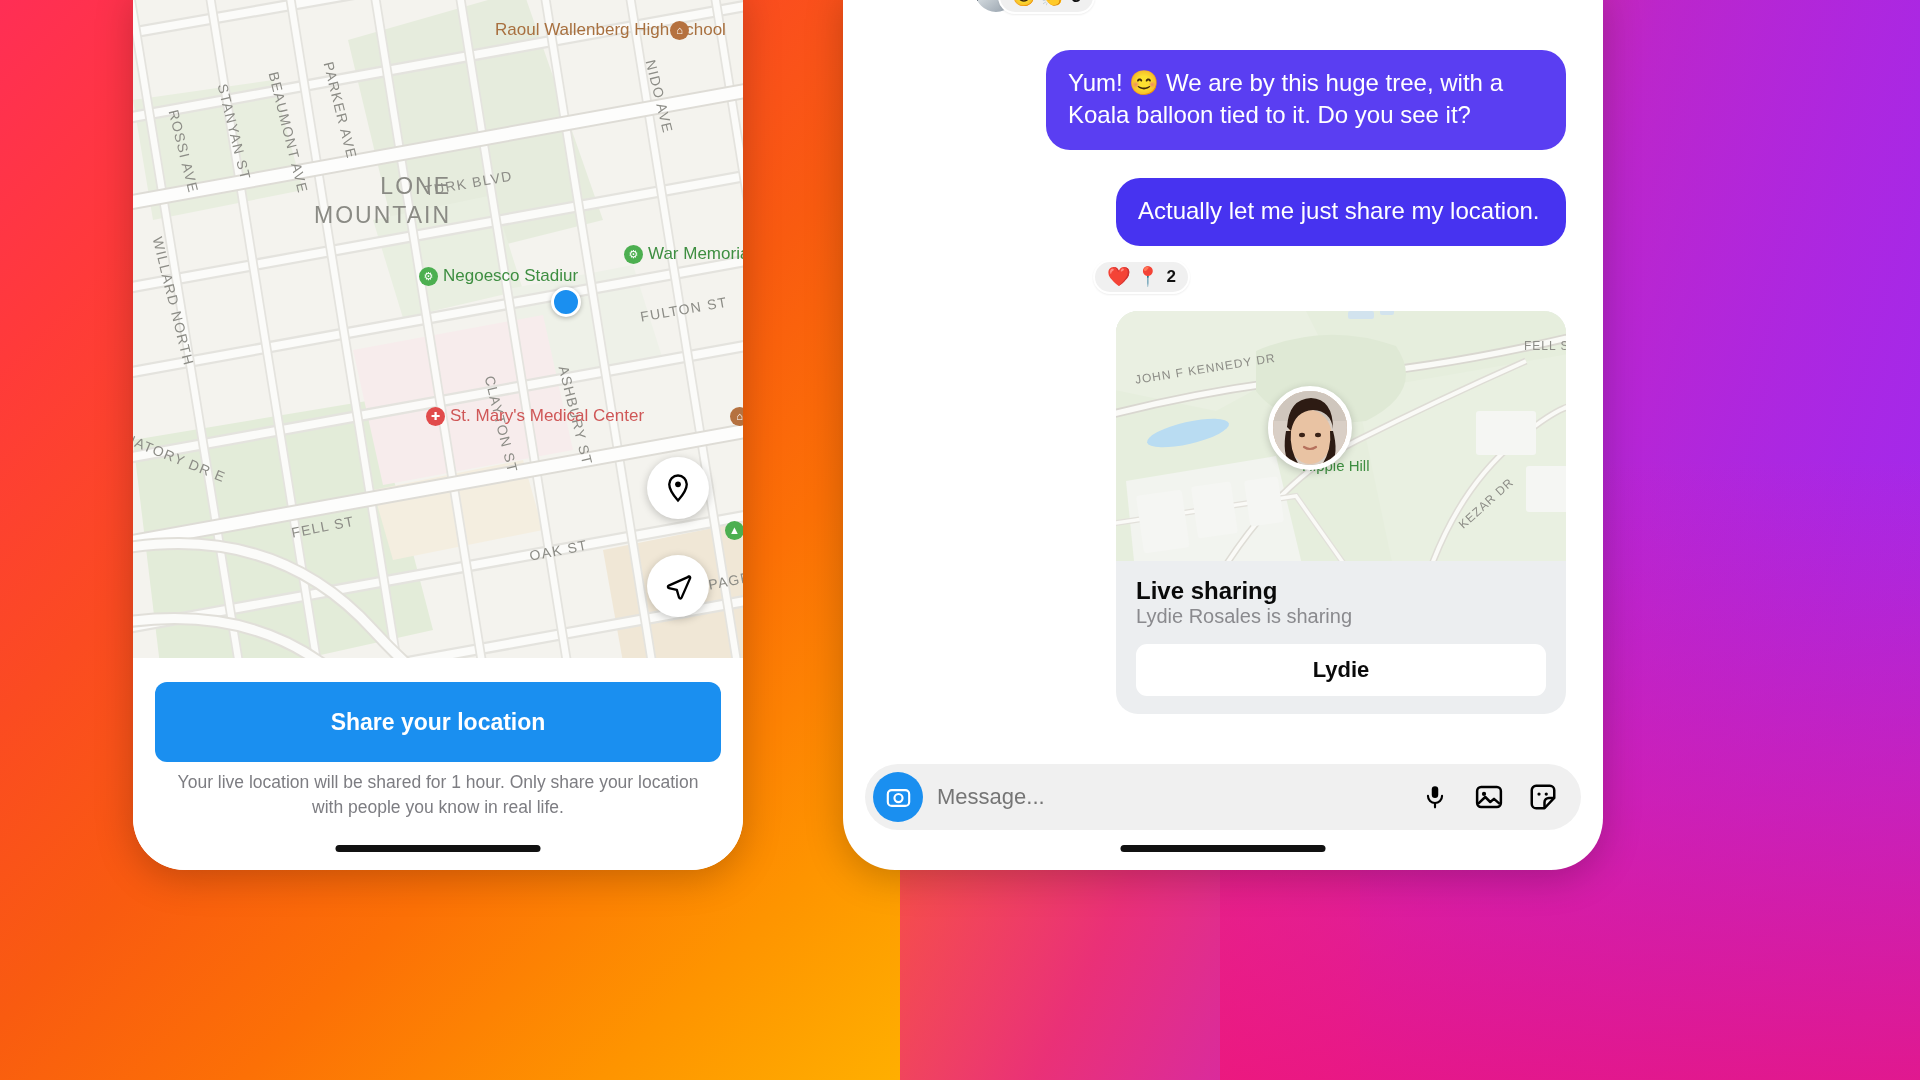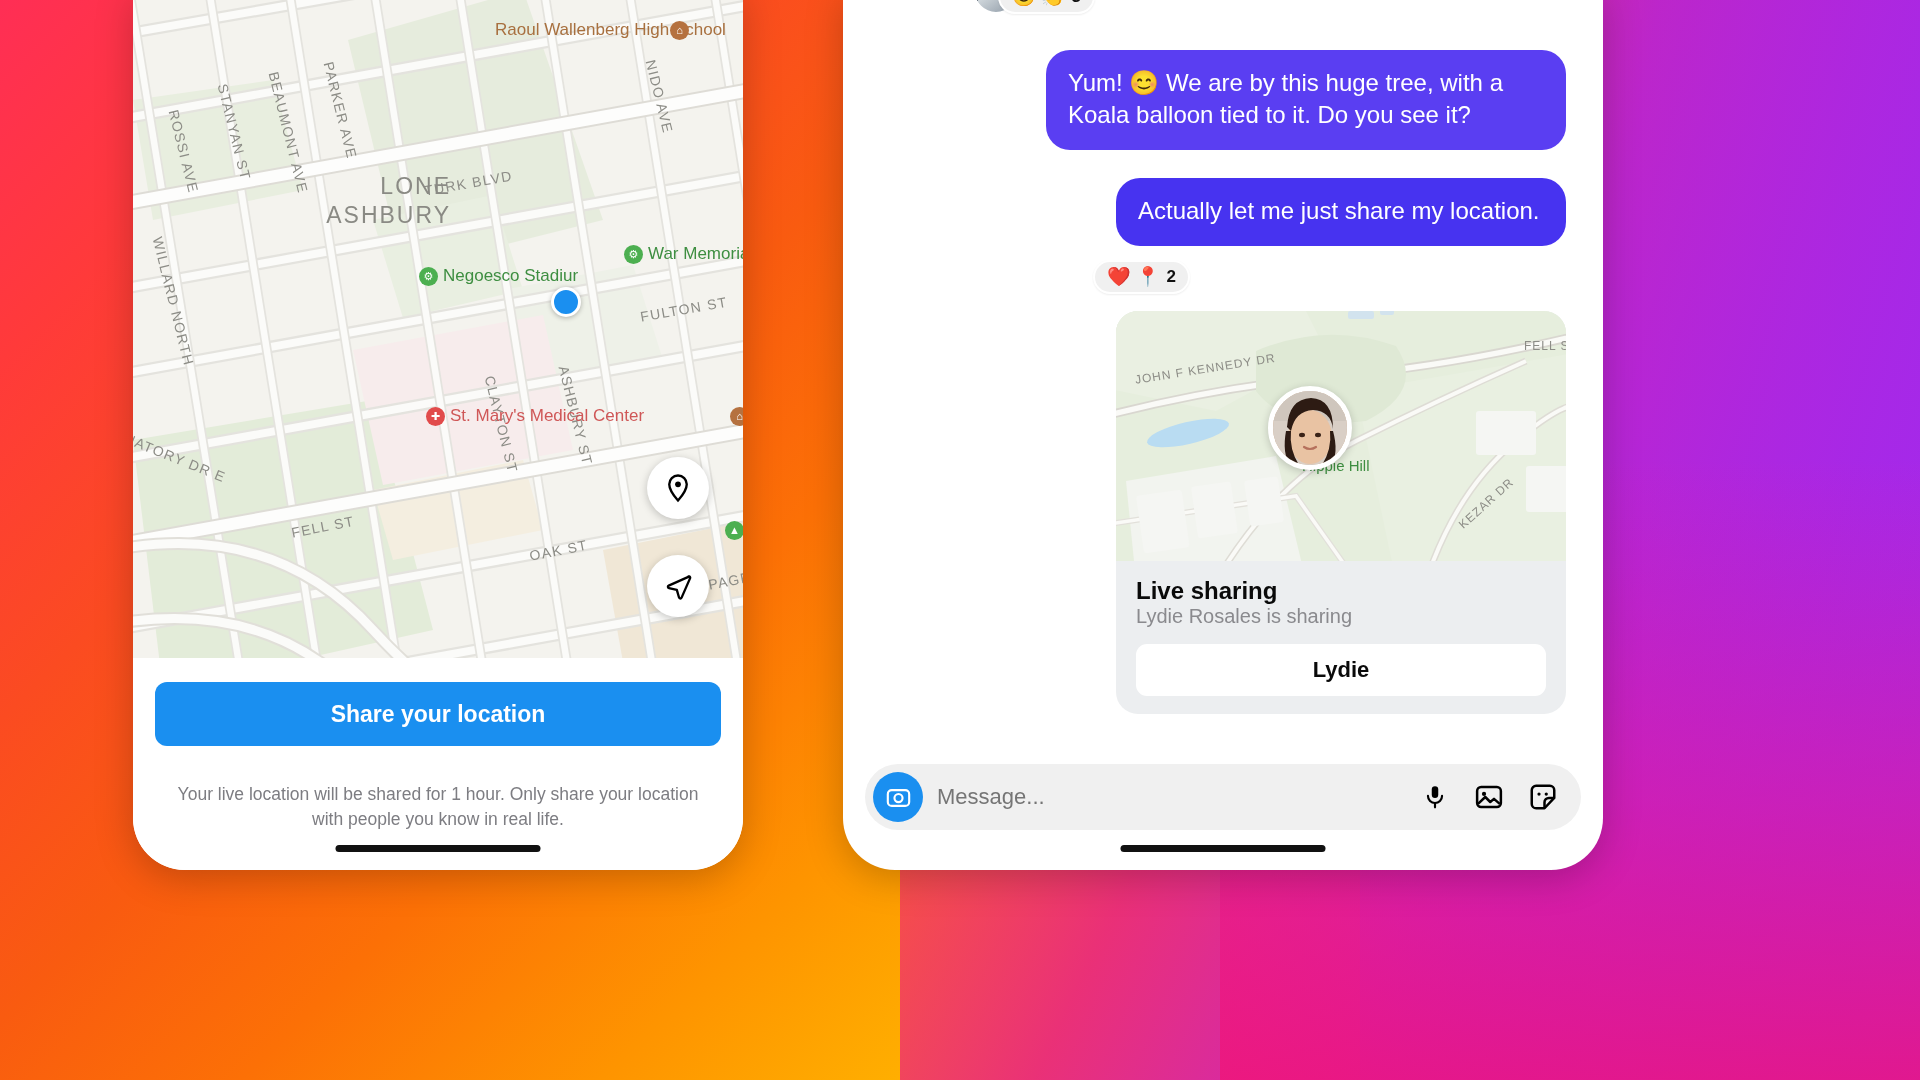--- a/index.html
+++ b/index.html
@@ -98,29 +98,29 @@
   }
   .map-btn.pin { right:34px; top:467px; }
   .map-btn.nav { right:34px; top:565px; }
 
   .sheet {
     position:absolute; left:0; right:0; bottom:0; top:668px;
     background:#fff;
     padding:24px 22px 0 22px;
   }
   .share-btn {
-    width:100%; height:64px; border-radius:12px;
+    width:100%; height:80px; border-radius:12px;
     background:#1a8ff0; color:#fff;
     font-size:23px; font-weight:700;
     display:flex; align-items:center; justify-content:center;
     cursor:pointer; border:none;
     font-family:"Liberation Sans", sans-serif;
   }
   .share-note {
-    margin-top:36px; text-align:center;
+    margin-top:8px; text-align:center;
     color:#7d7d82; font-size:17.5px; line-height:1.42;
     padding:0 12px;
   }
   .home-indicator {
     position:absolute; bottom:18px; left:50%; transform:translateX(-50%);
     width:205px; height:7px; border-radius:4px; background:#111;
   }
 
   
   .phone-right {
@@ -327,21 +327,21 @@
     <div class="map-label street-name" style="left:506px; top:319px; transform:rotate(-10deg); transform-origin:left top;">FULTON ST</div>
     <div class="map-label street-name" style="left:364px; top:384px; transform:rotate(76deg); transform-origin:left top;">CLAYTON ST</div>
     <div class="map-label street-name" style="left:438px; top:374px; transform:rotate(76deg); transform-origin:left top;">ASHBURY ST</div>
     <div class="map-label street-name" style="left:-5px; top:440px; transform:rotate(22deg); transform-origin:left top;">NATORY DR E</div>
     <div class="map-label street-name" style="left:157px; top:535px; transform:rotate(-11deg); transform-origin:left top;">FELL ST</div>
     <div class="map-label street-name" style="left:395px; top:558px; transform:rotate(-11deg); transform-origin:left top;">OAK ST</div>
     <div class="map-label street-name" style="left:574px; top:587px; transform:rotate(-11deg); transform-origin:left top;">PAGE</div>
 
     <div class="map-label neigh-name" style="left:138px; top:182px; width:180px;">
       <div>LONE</div>
-      <div>ASHBURY</div>
+      <div>MOUNTAIN</div>
     </div>
 
     <div class="map-label poi poi-brown" style="left:362px; top:30px; width:205px;">
       <span class="poi-txt" style="text-align:right; display:block; width:170px;">Raoul Wallenberg High School</span>
       <span class="poi-icon">⌂</span>
     </div>
 
     <div class="map-label poi poi-green" style="left:491px; top:254px; width:160px;">
       <span class="poi-icon">⚙</span>
       <span class="poi-txt" style="width:130px;">War Memorial Gymnasium</span>

